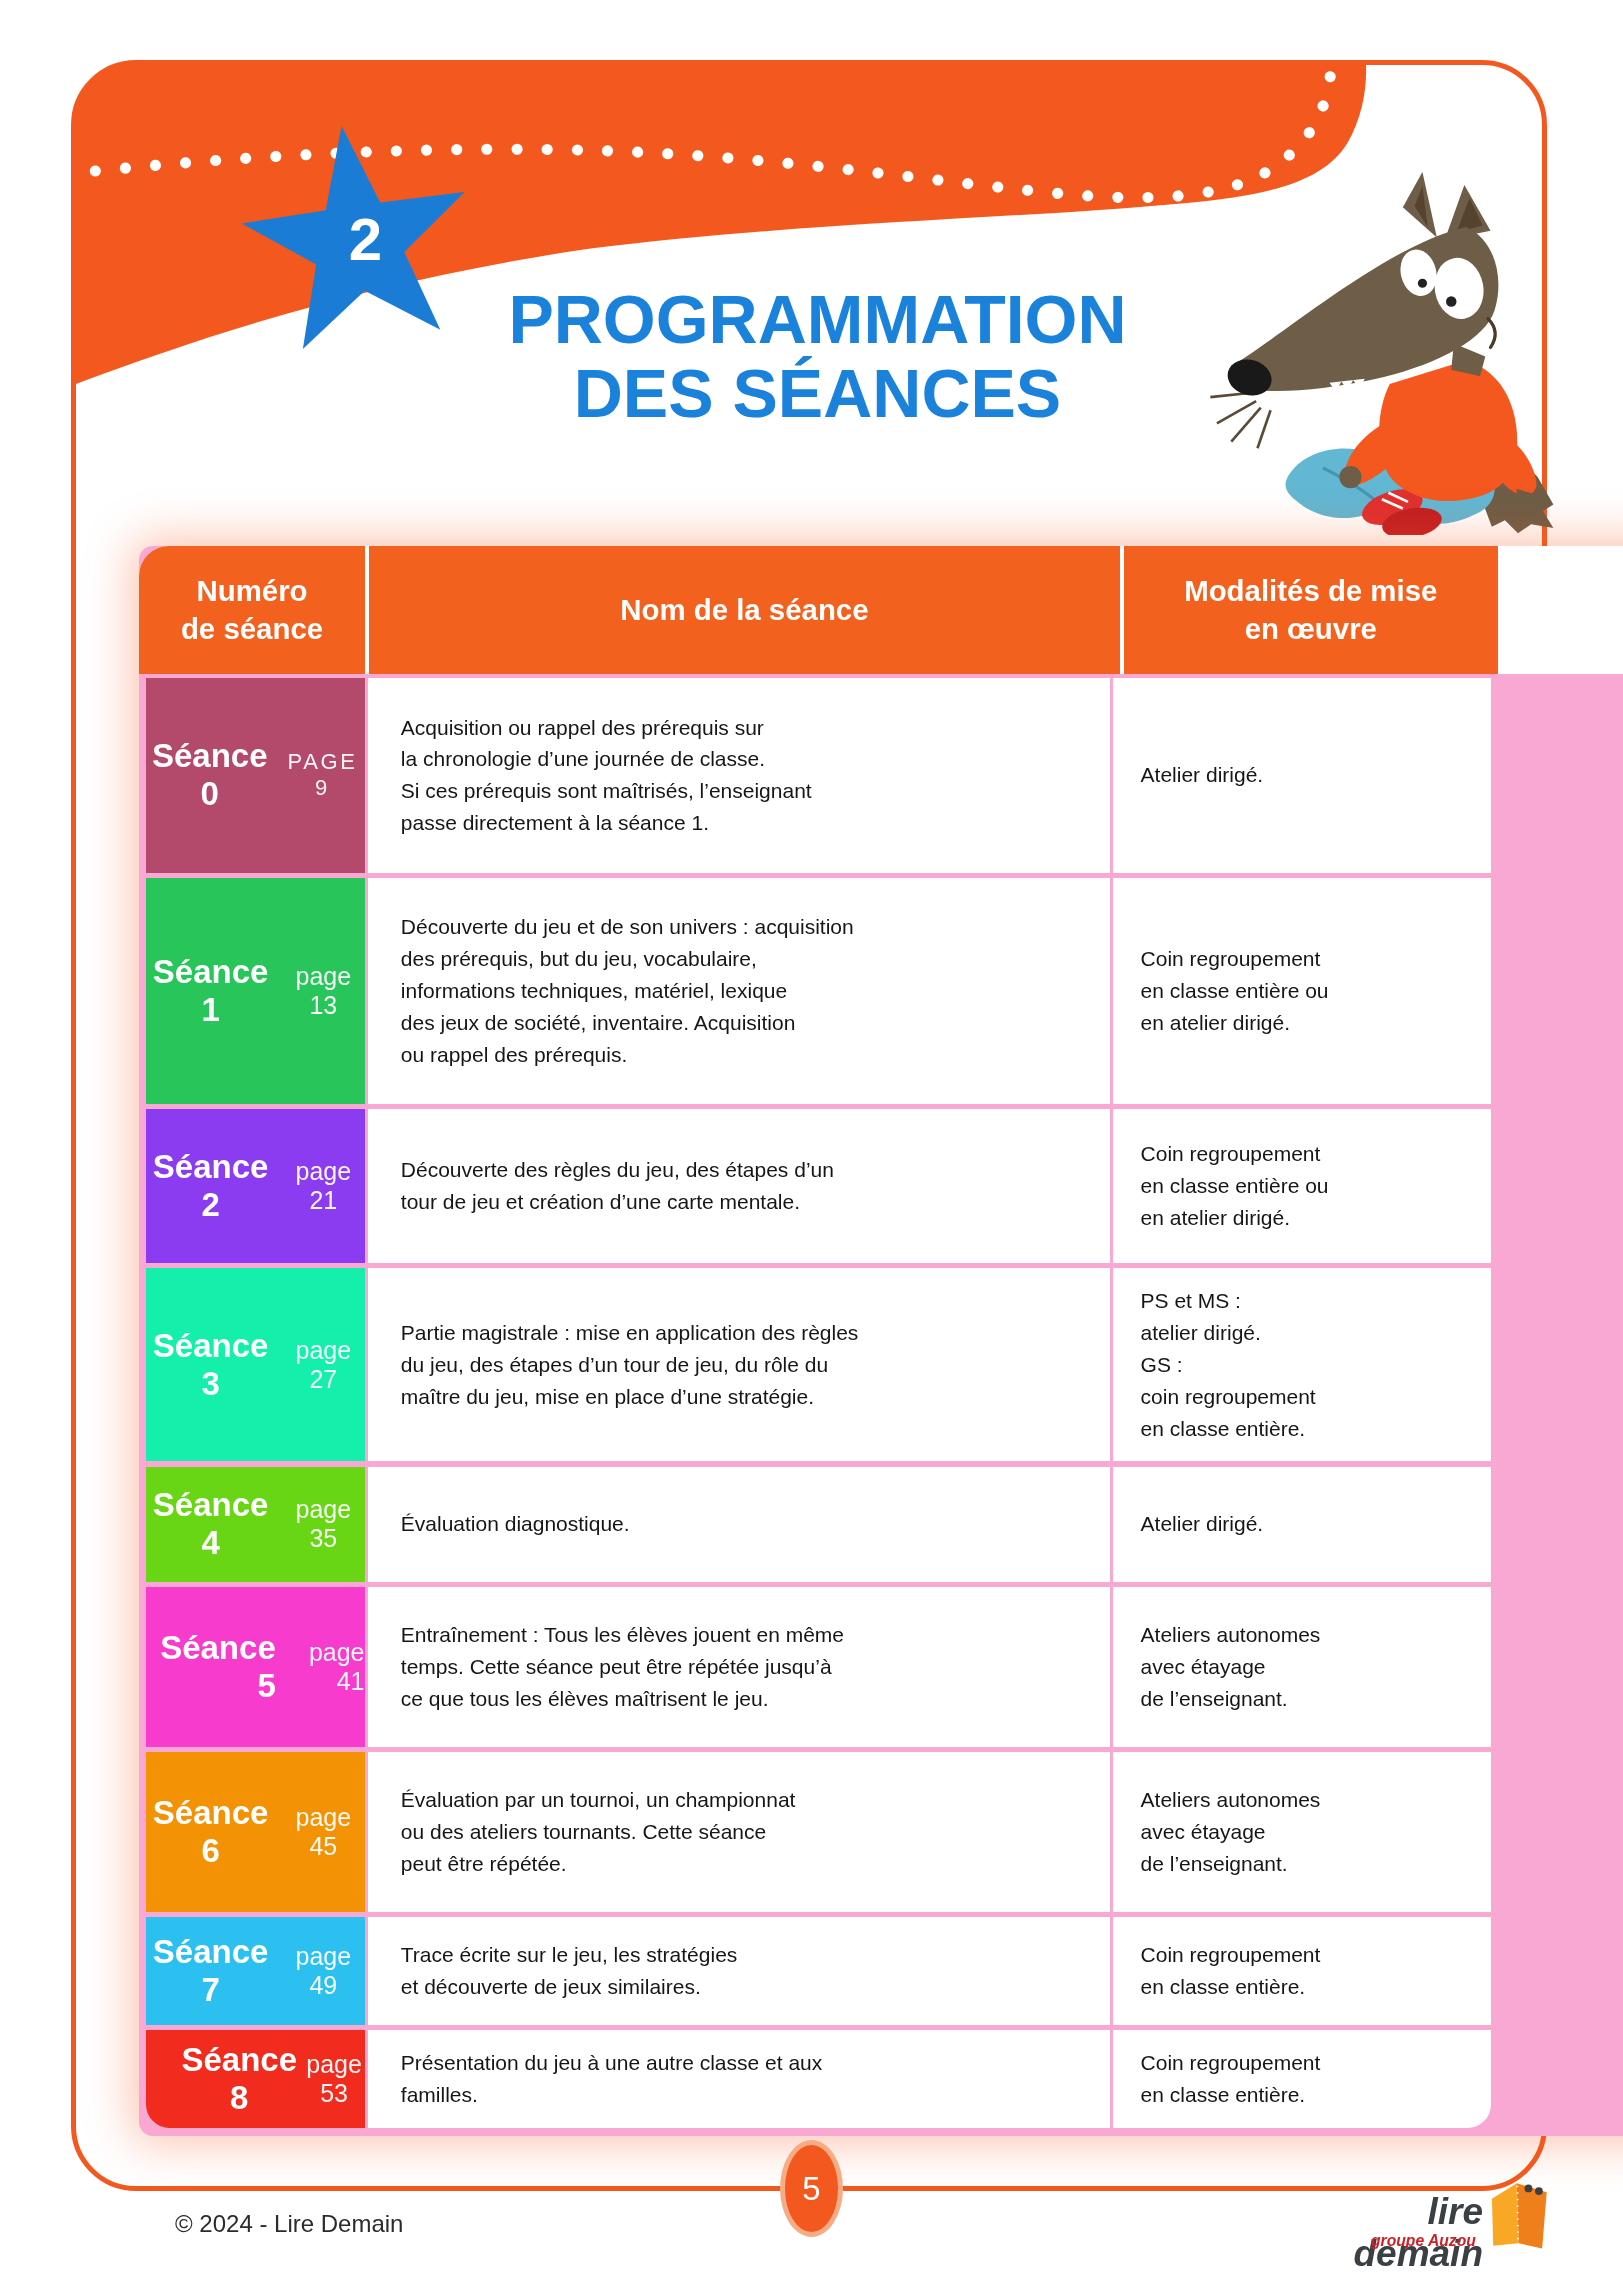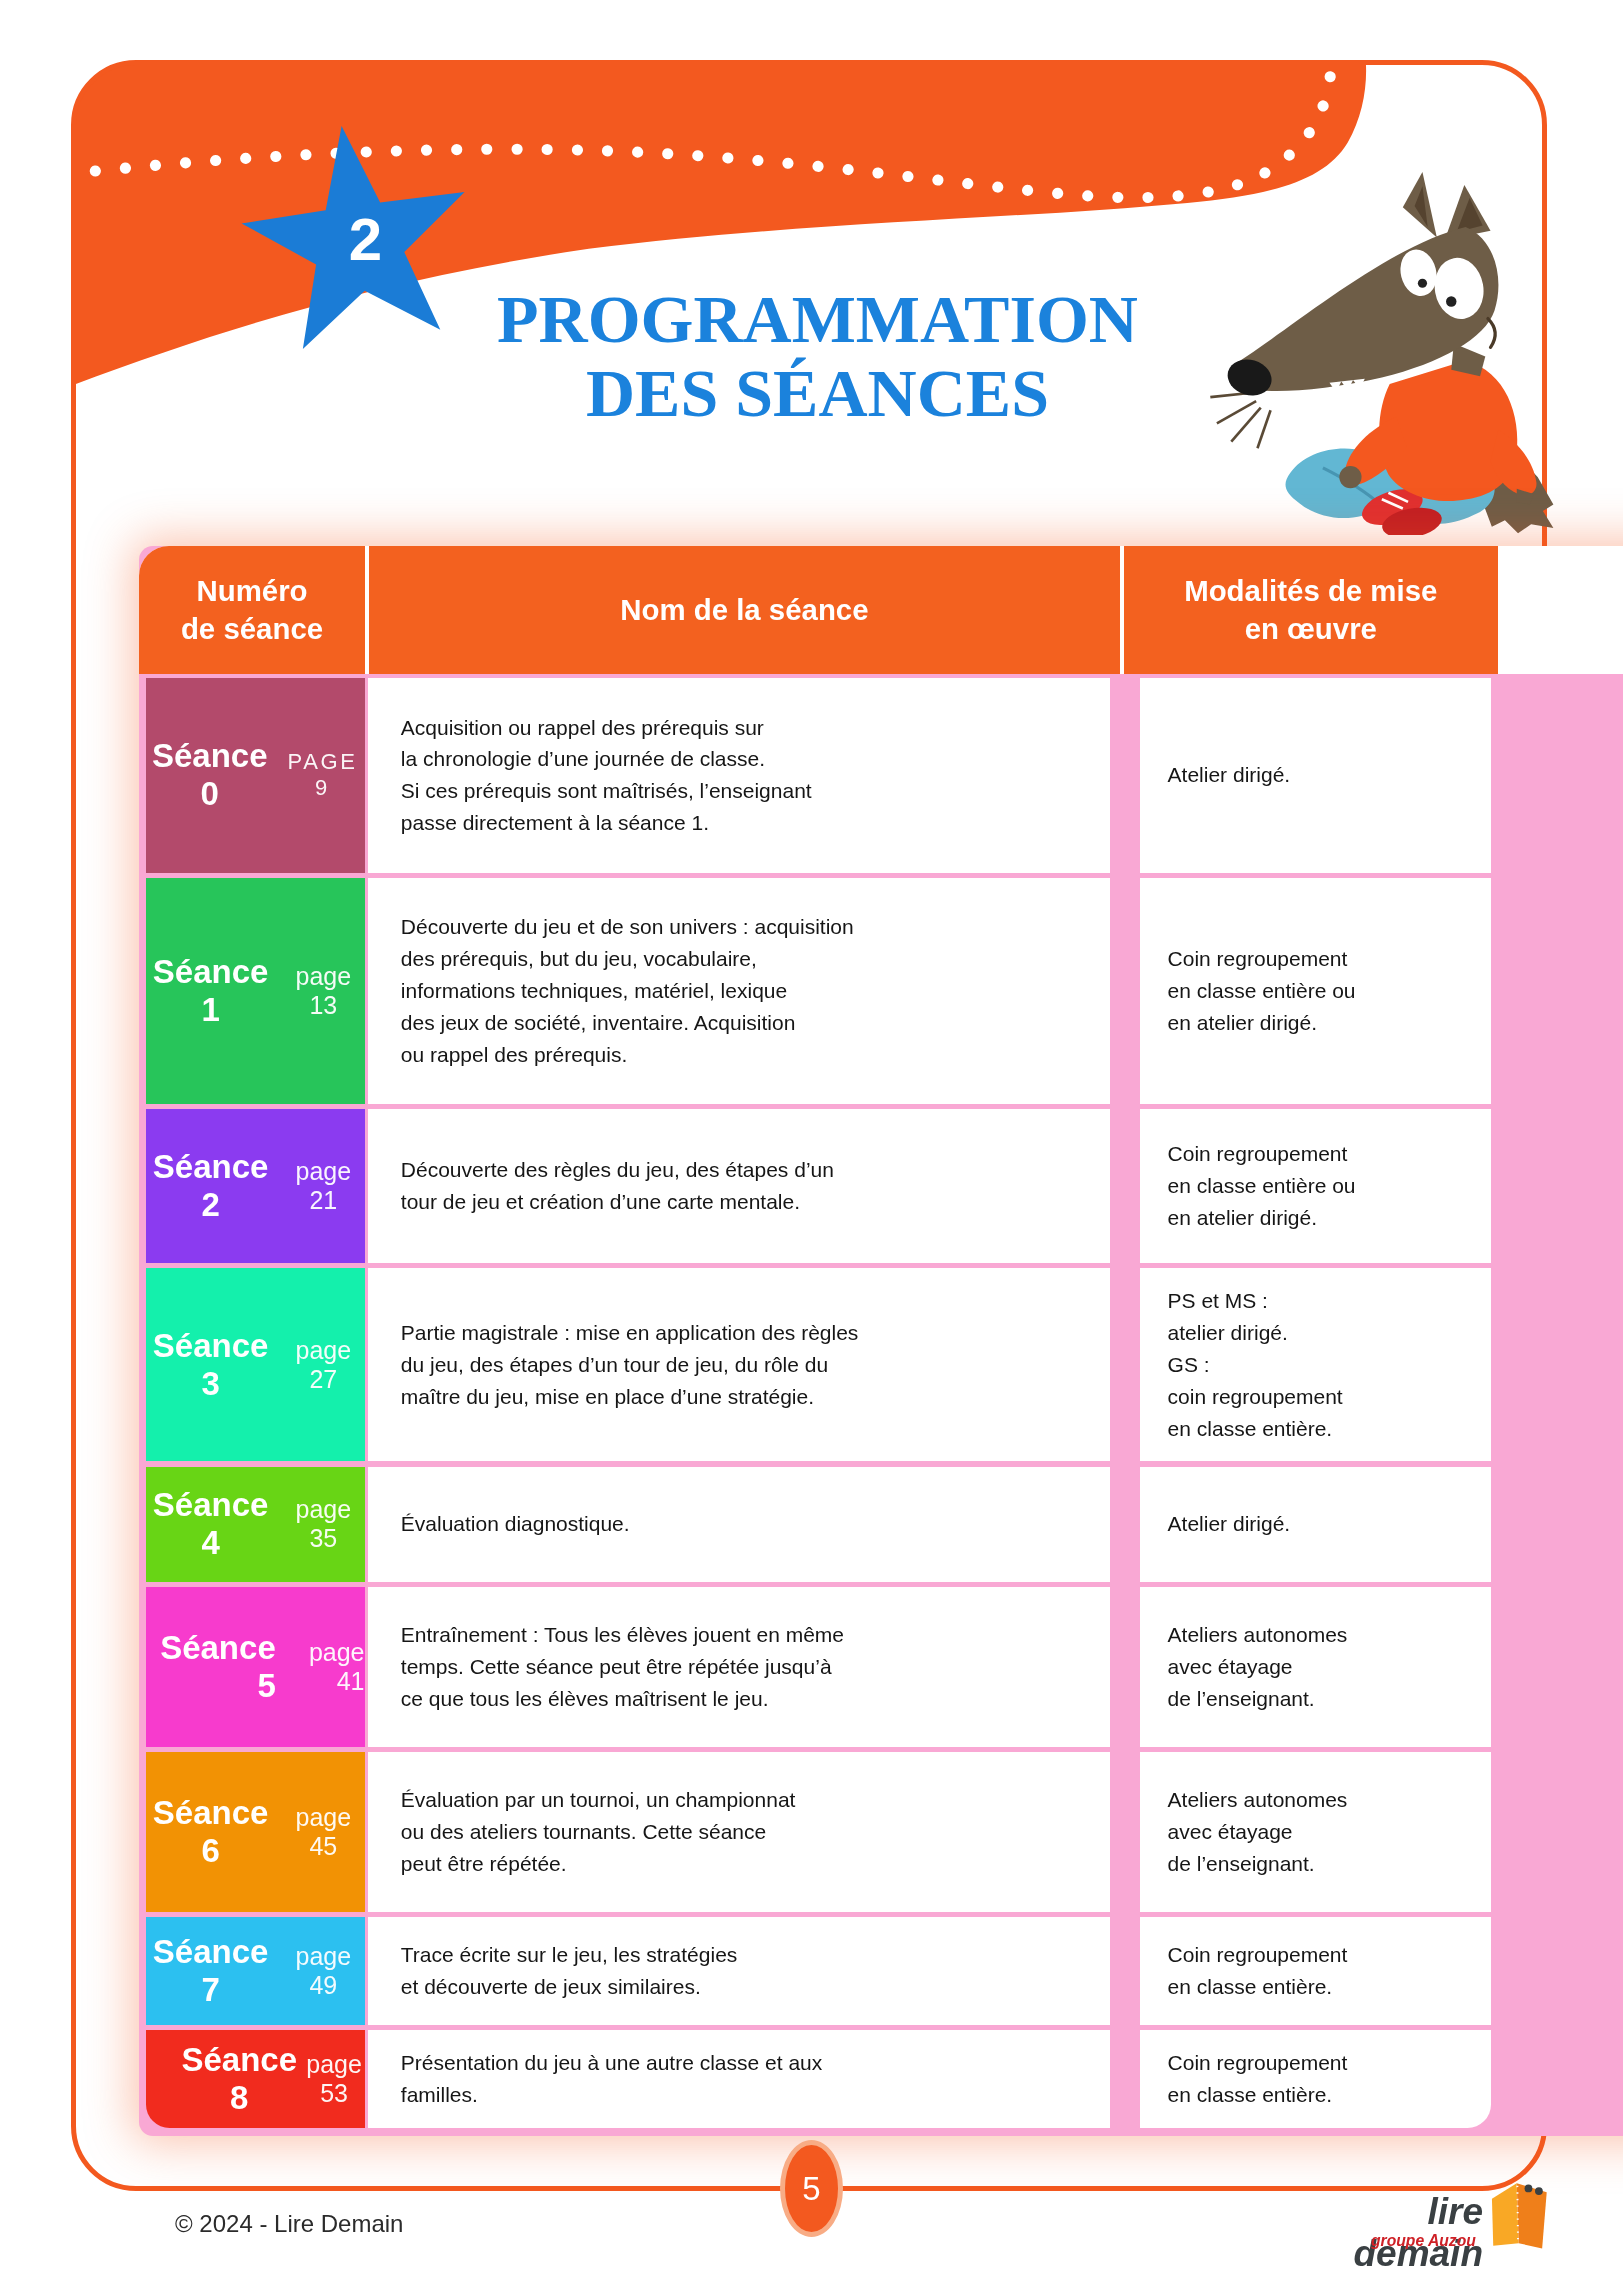--- a/index.html
+++ b/index.html
@@ -15,21 +15,21 @@
     left:71px;top:60px;width:1476px;height:2131px;box-sizing:border-box;
     border:5.9px solid #F3591F;border-radius:65px;pointer-events:none;
   }
   
   #star-wrap{left:222px;top:92px;width:275px;height:308px;}
   #star-number{
     left:326px;top:204px;width:79px;text-align:center;
     font-size:60px;font-weight:bold;color:#ffffff;line-height:72px;
   }
   
-  #title-block{left:425px;top:287px;width:785px;text-align:center;color:#1B82DC;font-family:Liberation Serif, serif;}
+  #title-block{left:425px;top:287px;width:785px;text-align:center;color:#1B82DC;}
   #title-block .t-line{font-size:68px;font-weight:bold;letter-spacing:0px;line-height:65px;white-space:pre-line;}
   #title-block .t-line2{margin-top:9.2px;}
   
   #wolf-svg{left:1192px;top:165px;width:364px;height:370px;}
   
   #table{
     left:139px;top:546px;width:1604px;background:#f9a8d4;border-radius:14px;
     box-shadow:0 0 46px 7.9px rgba(243,89,31,0.35);
   }
   #thead{
@@ -47,21 +47,21 @@
     text-align:center;gap:6.5px;
   }
   .cell-label .seance{font-size:33px;font-weight:bold;}
   .cell-label .pagenum{font-size:25px;font-weight:normal;opacity:.95;}
   .cell-label .pagenum.caps{font-size:22px;letter-spacing:2.6px;}
   .cell-white{
     background:#ffffff;display:flex;align-items:center;
     font-size:21px;color:#161616;line-height:1.52;white-space:pre-line;
   }
   .cell-name{padding-left:33px;padding-right:15.7px;}
-  .cell-mod{padding-left:27.5px;padding-right:9px;margin-left:27px;}
+  .cell-mod{padding-left:27.5px;padding-right:9px;}
   .trow:last-child .cell-label{border-bottom-left-radius:23.6px;}
   .trow:last-child .cell-mod{border-bottom-right-radius:23.6px;}
   
   #footer-copyright{left:175px;top:2210px;font-size:24px;color:#2b2b2b;}
   #page-badge{
     left:780px;top:2140px;width:63px;height:97px;border-radius:50%;
     background:#F3591F;border:5.2px solid #F8AC85;box-sizing:border-box;
     display:flex;align-items:center;justify-content:center;
     color:#ffffff;font-size:33px;z-index:9;
   }

